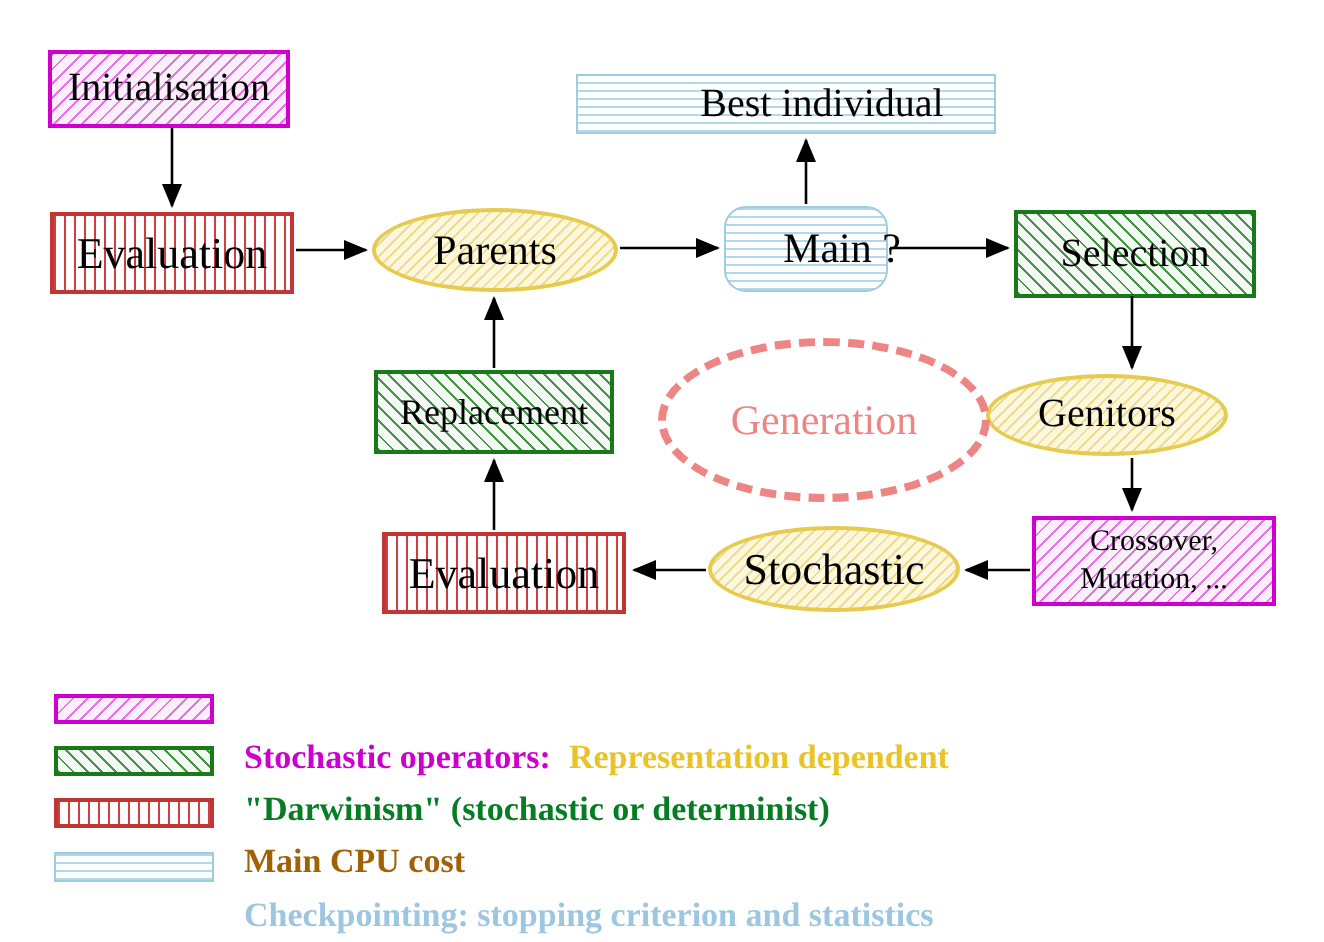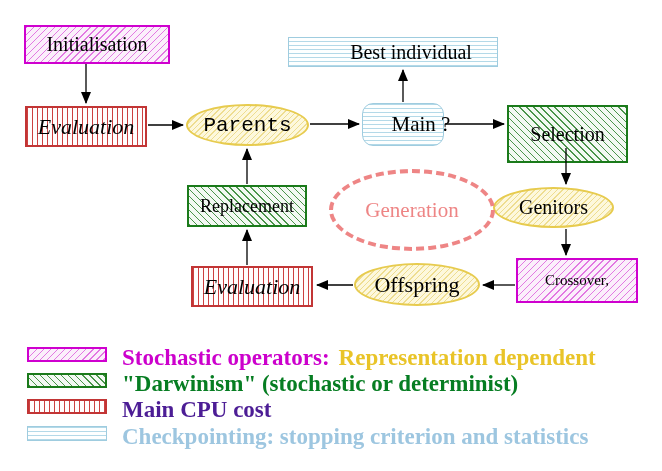--- a/index.html
+++ b/index.html
@@ -16,68 +16,67 @@
     border:2px solid #cf00cf;background-color:#fbeffb;
     background-image:repeating-linear-gradient(135deg,#e279e2 0,#e279e2 1px,transparent 1px,transparent 5px);
   }
   .hatch-green{
     border:2px solid #1a7a1a;background-color:#f3f9f3;
     background-image:repeating-linear-gradient(45deg,#4a944a 0,#4a944a 1px,transparent 1px,transparent 5px);
   }
   .stripe-red{
     border:2px solid #c23535;background-color:#fffdfd;
     background-image:repeating-linear-gradient(90deg,#cc4040 0,#cc4040 1px,transparent 1px,transparent 5px);
-    font-style:italic;
   }
   .stripe-cyan{
     border:2px solid #9fccdf;background-color:#fdffff;
     background-image:repeating-linear-gradient(0deg,#b3d9e8 0,#b3d9e8 1px,transparent 1px,transparent 4px);
     padding-left:36px;
   }
   .hatch-yellow{
     border:2px solid #e7cb4e;background-color:#fdf8dd;
     background-image:repeating-linear-gradient(135deg,#eedd90 0,#eedd90 1px,transparent 1px,transparent 4px);
     border-radius:50%;
   }
   
-  #n-init{left:24px;top:25px;width:146px;height:39px;font-size:20px;}
+  #n-init{left:24px;top:25px;width:121px;height:39px;font-size:20px;}
   #n-eval-top{left:25px;top:106px;width:122px;height:41px;font-size:22px;}
-  #n-parents{left:186px;top:104px;width:123px;height:42px;font-size:21px;font-family:Liberation Mono, monospace;}
+  #n-parents{left:186px;top:104px;width:123px;height:42px;font-size:21px;}
   #n-best{left:288px;top:37px;width:210px;height:30px;font-size:20px;border-width:1px;}
   #n-stop{left:362px;top:103px;width:82px;height:43px;font-size:21px;border-radius:11px;border-width:1px;}
-  #n-selection{left:507px;top:105px;width:121px;height:58px;font-size:20px;}
+  #n-selection{left:507px;top:105px;width:121px;height:44px;font-size:20px;}
   #n-genitors{left:493px;top:187px;width:121px;height:41px;font-size:20px;}
   #n-crossover{left:516px;top:258px;width:122px;height:45px;font-size:15px;line-height:1.25;flex-direction:column;}
   #n-offspring{left:354px;top:263px;width:126px;height:43px;font-size:22px;}
   #n-eval-bot{left:191px;top:266px;width:122px;height:41px;font-size:22px;}
   #n-replace{left:187px;top:185px;width:120px;height:42px;font-size:18px;}
   #n-generation{
     left:329px;top:169px;width:166px;height:82px;font-size:21px;
     border:4px dashed #ee8585;border-radius:50%;color:#ee8585;background:transparent;
   }
   
   #edges{position:absolute;left:0;top:0;width:662px;height:471px;pointer-events:none;}
   
   .sw{position:absolute;left:27px;width:80px;height:15px;box-sizing:border-box;}
   #sw-1{top:347px;}
   #sw-2{top:373px;}
   #sw-3{top:399px;}
   #sw-4{top:426px;}
   .sw.stripe-cyan{border-width:1px;}
   .legend-text{
-    position:absolute;left:122px;font-size:23px;font-weight:bold;white-space:nowrap;
+    position:absolute;left:122px;font-size:17px;font-weight:bold;white-space:nowrap;margin-top:24px;
   }
   #lt-1{top:345px;}
   #lt-2{top:371px;}
   #lt-3{top:397px;}
   #lt-4{top:424px;text-align:center;}
   .c-magenta{color:#cc00cc;}
   .c-gold{color:#e9c428;margin-left:9px;}
   .c-green{color:#067d22;}
-  .c-red{color:#4c1d95;}
+  .c-red{color:#a16207;}
   .c-cyan{color:#9dc6e0;}
 </style>
 </head>
 <body>
 
 <div id="canvas">
 
   <div class="node hatch-magenta" id="n-init">Initialisation</div>
 
   <div class="node stripe-red" id="n-eval-top">Evaluation</div>
@@ -87,23 +86,24 @@
   <div class="node stripe-cyan" id="n-best">Best individual</div>
 
   <div class="node stripe-cyan" id="n-stop">Main ?</div>
 
   <div class="node hatch-green" id="n-selection">Selection</div>
 
   <div class="node hatch-yellow" id="n-genitors">Genitors</div>
 
   <div class="node hatch-magenta" id="n-crossover">
     <span>Crossover,</span>
+    <span>Mutation, ...</span>
   </div>
 
-  <div class="node hatch-yellow" id="n-offspring">Offspring</div>
+  <div class="node hatch-yellow" id="n-offspring">Stochastic</div>
 
   <div class="node stripe-red" id="n-eval-bot">Evaluation</div>
 
   <div class="node" id="n-generation">Generation</div>
 
   <div class="node hatch-green" id="n-replace">Replacement</div>
 
   <svg id="edges" viewBox="0 0 662 471" xmlns="http://www.w3.org/2000/svg">
     <defs>
       <marker id="ah" markerUnits="userSpaceOnUse" markerWidth="12" markerHeight="10" refX="11" refY="5" orient="auto">

